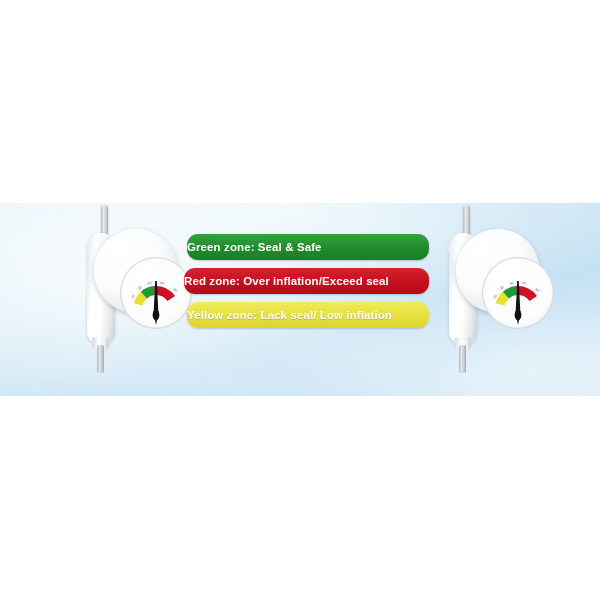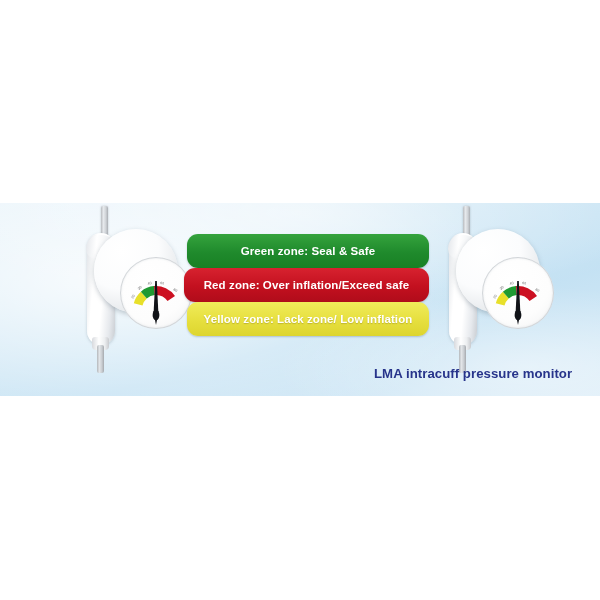--- a/index.html
+++ b/index.html
@@ -136,25 +136,24 @@
     box-sizing: border-box;
   }
   .dial-svg {
     position: absolute;
     left: 0; top: 0;
   }
 
   
   .pill {
     position: absolute;
-    height: 34px;
+    height: 26px;
     border-radius: 11px;
     display: flex;
     align-items: center;
-    justify-content: center;
     color: #ffffff;
     font-size: 11.5px;
     font-weight: 700;
     letter-spacing: 0.1px;
     white-space: nowrap;
     box-shadow: 0 1px 2px rgba(60,80,100,0.28);
   }
   .pill.green  { left: 187px; top: 234px; width: 242px; background: linear-gradient(180deg,#35a33d 0%, #1f8a2c 55%, #188024 100%); }
   .pill.red    { left: 184px; top: 268px; width: 245px; background: linear-gradient(180deg,#d7222f 0%, #c3101f 55%, #b00c1a 100%); }
   .pill.yellow { left: 187px; top: 302px; width: 242px; background: linear-gradient(180deg,#f0ec5a 0%, #e6df3e 55%, #ddd52f 100%); }
@@ -249,21 +248,20 @@
           </g>
         </svg>
       </div>
     </div>
   </div>
 
   <div class="pill green">
     <span class="pill-label">Green zone: Seal &amp; Safe</span>
   </div>
   <div class="pill red">
-    <span class="pill-label">Red zone: Over inflation/Exceed safe</span>
+    <span class="pill-label">Red zone: Over inflation/Exceed seal</span>
   </div>
   <div class="pill yellow">
-    <span class="pill-label">Yellow zone: Lack zone/ Low inflation</span>
-  </div>
-
-  <div class="caption right">LMA intracuff pressure monitor</div>
+    <span class="pill-label">Yellow zone: Lack seal/ Low inflation</span>
+  </div>
+
 
 </div>
 
 </body></html>

